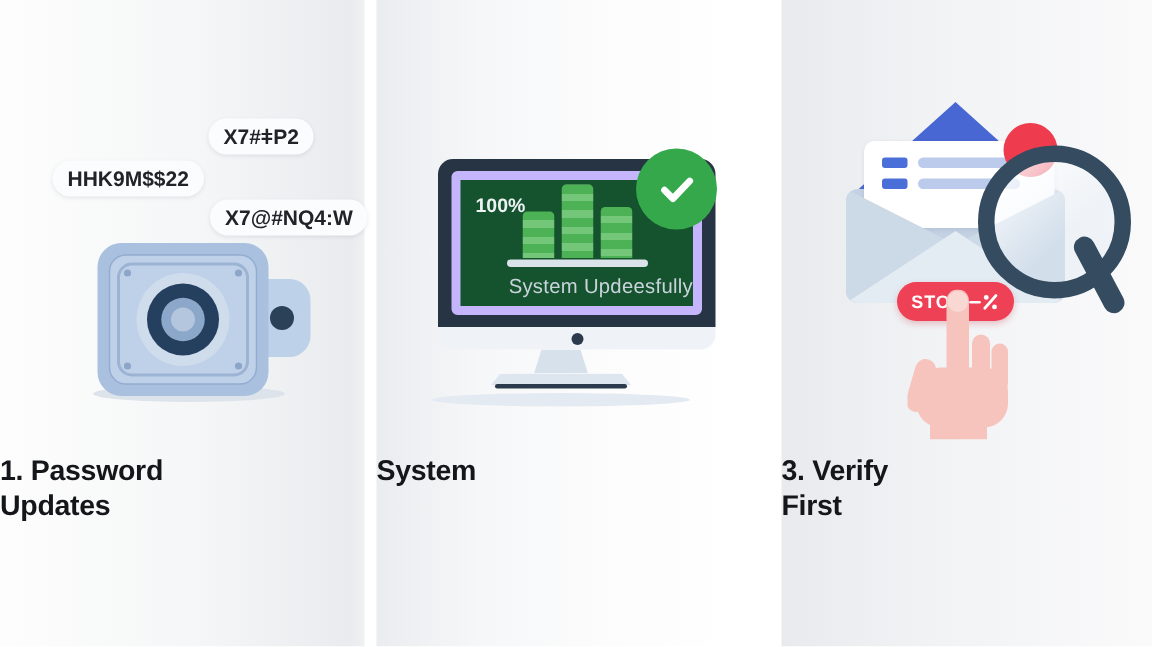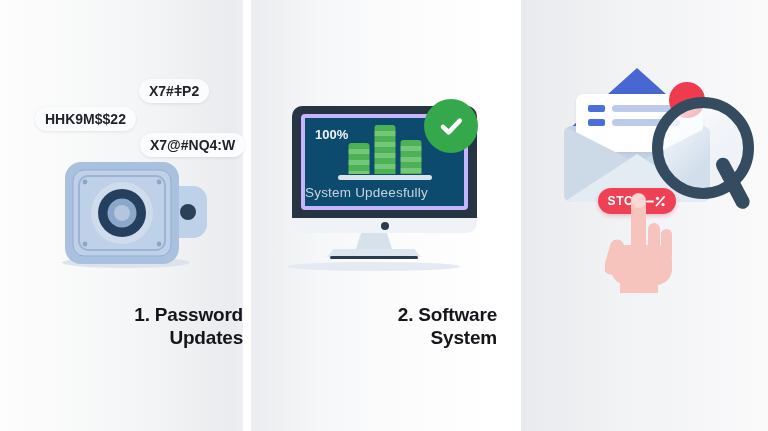--- a/index.html
+++ b/index.html
@@ -6,48 +6,48 @@
   body{
     width:768px;height:431px;position:relative;overflow:hidden;
     background:#ffffff;
     font-family:"Liberation Sans", sans-serif;
   }
   .panel{position:absolute;top:0;height:431px;}
   #panel1{left:0;width:243px;background:linear-gradient(90deg,#fdfdfd 0%,#f5f6f7 55%,#e9ebee 96%,#eff0f2 100%);}
   #panel2{left:251px;width:246px;background:linear-gradient(90deg,#eaecef 0%,#f6f7f8 28%,#fcfcfd 62%,#ffffff 100%);}
   #panel3{left:521px;width:247px;background:linear-gradient(90deg,#e8eaed 0%,#f1f2f4 38%,#fafafb 100%);}
 
-  .caption{position:absolute;top:303px;left:0;width:100%;text-align:right;
+  .caption{position:absolute;top:303px;left:0;width:100%;text-align:left;
     font-size:19px;font-weight:700;color:#141619;line-height:23px;letter-spacing:-0.2px;}
 
   
   .bubble{position:absolute;background:#fbfcfd;border-radius:13px;padding:4px 10px;
     font-size:14px;font-weight:700;color:#212329;white-space:nowrap;z-index:6;
     box-shadow:0 1px 3px rgba(70,80,100,.12);}
   #bub1{left:139px;top:79px;}
   #bub2{left:35px;top:107px;text-align:center;}
   #bub3{left:140px;top:133px;}
   #bub4{left:31px;top:187px;}
   #safe{position:absolute;left:52px;top:156px;z-index:2;}
   #safe-shadow{position:absolute;left:62px;top:257px;width:128px;height:11px;
     background:#dde3ea;border-radius:50%;z-index:1;}
 
   
   .screen{position:absolute;left:41px;top:106px;width:185px;height:112px;
     background:#263444;border-radius:10px 10px 0 0;z-index:2;}
   .screen-inner{position:absolute;left:9px;right:9px;top:8px;bottom:8px;
-    background:#0c4a6e;border:4px solid #c4b5fd;border-radius:4px;}
+    background:#14532d;border:6px solid #c4b5fd;border-radius:4px;}
   .progress-label{position:absolute;left:10px;top:9px;font-size:13px;font-weight:700;color:#eef2f5;}
   .bars{position:absolute;bottom:32px;left:50%;transform:translateX(-50%);
     display:flex;align-items:flex-end;gap:5px;}
   .bar{width:21px;border-radius:3px 3px 0 0;
     background:repeating-linear-gradient(180deg,#4db155 0 6px,#74c779 6px 11px);}
   .bar-shelf{position:absolute;bottom:26px;left:50%;transform:translateX(-50%);
     width:94px;height:5px;background:#dae2ea;border-radius:3px;}
-  .status-label{position:absolute;bottom:6px;width:100%;text-align:left;
+  .status-label{position:absolute;bottom:6px;width:100%;text-align:right;
     font-size:13.5px;font-weight:400;color:#c9d3dc;letter-spacing:.2px;}
   .check-badge{position:absolute;left:173px;top:99px;width:54px;height:54px;border-radius:50%;
     background:#34a84b;z-index:3;display:flex;align-items:center;justify-content:center;}
   .chin{position:absolute;left:41px;top:218px;width:185px;height:15px;
     background:#eff3f7;border-radius:0 0 10px 10px;z-index:2;}
   .chin-dot{position:absolute;left:50%;margin-left:-4px;top:4px;width:8px;height:8px;
     border-radius:50%;background:#2b3b4d;}
   .stand-neck{position:absolute;left:50%;transform:translateX(-50%);top:233px;width:36px;height:16px;
     background:#d6e1ec;clip-path:polygon(14% 0,86% 0,100% 100%,0 100%);z-index:2;}
   .stand-base{position:absolute;left:50%;transform:translateX(-50%);top:249px;width:94px;height:8px;
@@ -145,21 +145,20 @@
 
   <div class="chin">
     <div class="chin-dot"></div>
   </div>
   <div class="stand-neck"></div>
   <div class="stand-base"></div>
   <div class="stand-line"></div>
   <div id="monitor-shadow"></div>
 
   <div class="caption">
-    <div>2. Software</div>
     <div>System</div>
   </div>
 </div>
 
 <div class="panel" id="panel3">
 
   <div class="flap"></div>
   <div class="env-back"></div>
 
   <div class="letter">
@@ -193,13 +192,17 @@
   <svg class="hand" width="70" height="100" viewBox="0 0 70 100">
     <rect x="2" y="46" width="14" height="36" rx="7" fill="#f6c3bd" transform="rotate(16 9 64)"></rect>
     <rect x="26" y="0" width="15" height="64" rx="7.5" fill="#f6c3bd"></rect>
     <circle cx="33.5" cy="8" r="7" fill="#f9d7d2"></circle>
     <rect x="43" y="30" width="12" height="36" rx="6" fill="#f6c3bd"></rect>
     <rect x="56" y="36" width="11" height="32" rx="5.5" fill="#f6c3bd"></rect>
     <rect x="6" y="52" width="61" height="40" rx="16" fill="#f6c3bd"></rect>
     <rect x="15" y="72" width="38" height="28" fill="#f6c3bd"></rect>
   </svg>
 
+  <div class="caption">
+    <div>3. Verify</div>
+    <div>First</div>
+  </div>
 </div>
 
 </body></html>

